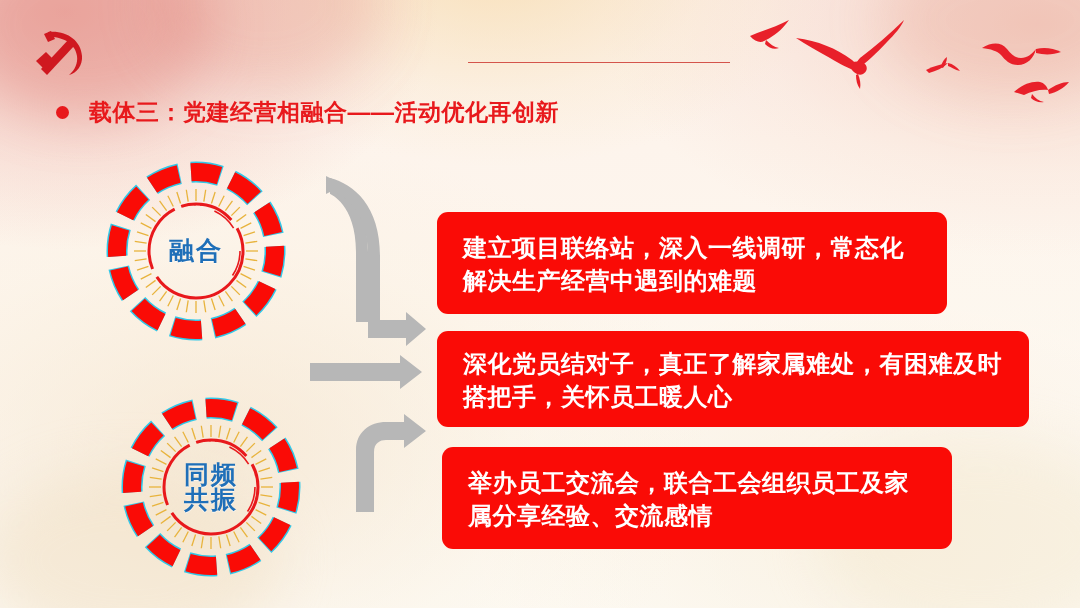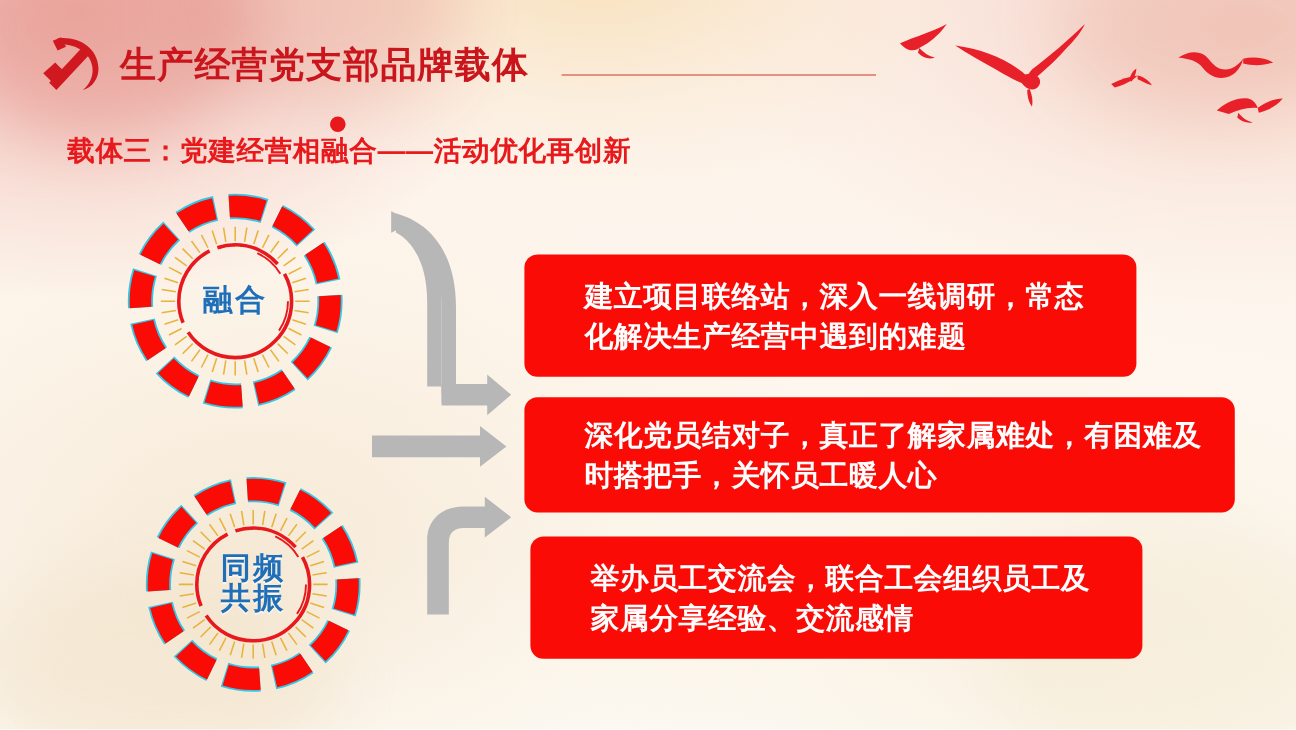--- a/index.html
+++ b/index.html
@@ -70,21 +70,20 @@
     height: 92px;
   }
 
   
   .subtitle-row {
     position: absolute;
     left: 56px;
     top: 97px;
     display: flex;
     align-items: center;
-    flex-direction: column;
   }
   .subtitle-bullet {
     width: 13px;
     height: 13px;
     border-radius: 50%;
     background: #e8191c;
     margin-right: 20px;
     flex: none;
   }
   .subtitle-text {
@@ -138,21 +137,21 @@
     color: #ffffff;
     font-weight: 700;
     font-size: 24px;
     line-height: 1.38;
     letter-spacing: 0.5px;
     padding: 20px 22px 18px 26px;
     box-sizing: border-box;
     display: flex;
     align-items: center;
   }
-  .card-text { display: block; margin-left: 24px; }
+  .card-text { display: block; }
   .card-1 { left: 437px; top: 212px; width: 510px; height: 102px; }
   .card-2 { left: 437px; top: 331px; width: 592px; height: 96px; }
   .card-3 { left: 442px; top: 447px; width: 510px; height: 102px; }
 </style>
 </head>
 <body>
 
 <div class="slide">
 
   <div class="bg-blot" style="left:-40px;top:-70px;width:250px;height:190px;background:rgba(216,96,88,0.28);"></div>
@@ -172,21 +171,20 @@
 
           <path d="M12 6 L19 3 L23 11 L16 14 Z"></path>
 
           <path d="M9 41 L37 11 L43 17 L15 47 Z"></path>
 
           <path d="M4 33 L14 24 L23 33 L13 42 Z"></path>
         </g>
       </svg>
     </div>
 
-    <div class="title-text">生产经营党支部品牌载体</div>
 
     <div class="title-rule"></div>
 
     <div class="birds">
       <svg viewBox="0 0 330 92" xmlns="http://www.w3.org/2000/svg" aria-hidden="true">
         <g fill="#e8202a">
 
           <path d="M6 22 C20 16 32 13 45 6 C38 16 30 22 22 26 C18 29 12 29 6 22 Z"></path>
           <path d="M22 26 C26 30 30 33 35 34 C30 36 25 34 21 30 Z"></path>
 

